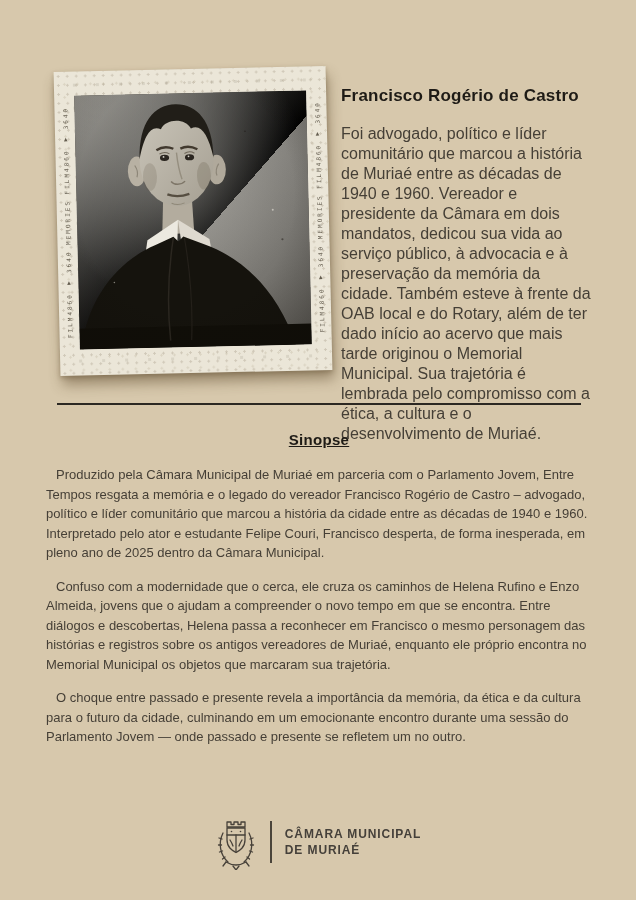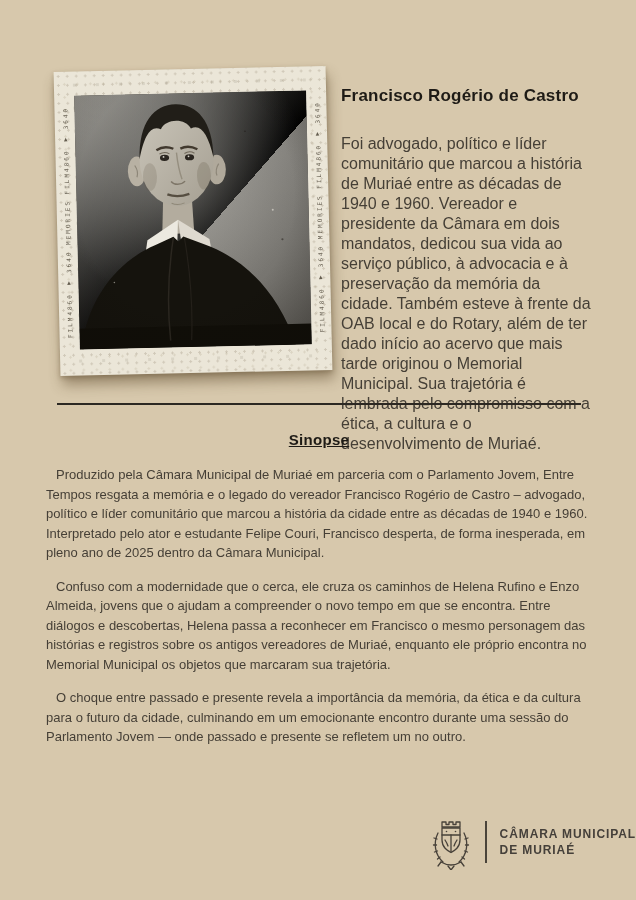--- a/index.html
+++ b/index.html
@@ -41,21 +41,21 @@
     writing-mode:vertical-rl; transform:rotate(180deg);
     font-size:6px; letter-spacing:2px; white-space:nowrap;
     color:rgba(68,60,46,.8);
     font-family:"DejaVu Sans Mono", monospace;
   }
 
   
   .profile { position:absolute; left:341px; top:86px; width:250px; }
   .profile h1 {
     font-size:17px; font-weight:700; color:#1e1b16;
-    letter-spacing:.2px; margin-bottom:28px;
+    letter-spacing:.2px; margin-bottom:18px;
   }
   .profile p { font-size:16px; line-height:20px; color:#453f36; }
 
   
   .divider {
     position:absolute; left:57px; top:403px; width:524px; height:0;
     border:none; border-top:2px solid #2c2822;
   }
 
   
@@ -65,21 +65,21 @@
     color:#1e1b16; margin-bottom:17px; letter-spacing:.3px;text-decoration:underline;
   }
   .sinopse p {
     font-size:13px; line-height:19.5px; color:#453f36;
     margin-bottom:14px; text-indent:10px;
   }
 
   
   .footer {
     position:absolute; left:0; right:0; top:814px;
-    display:flex; justify-content:flex-end; align-items:center; gap:13px;
+    display:flex; justify-content:center; align-items:center; gap:13px;
   }
   .crest { width:42px; height:56px; }
   .v-rule { width:2px; height:42px; background:#4a443a; }
   .org { font-size:12px; font-weight:700; letter-spacing:.9px; color:#45403a; line-height:16px; }
 </style>
 </head>
 <body>
 
 <div class="page">
 

